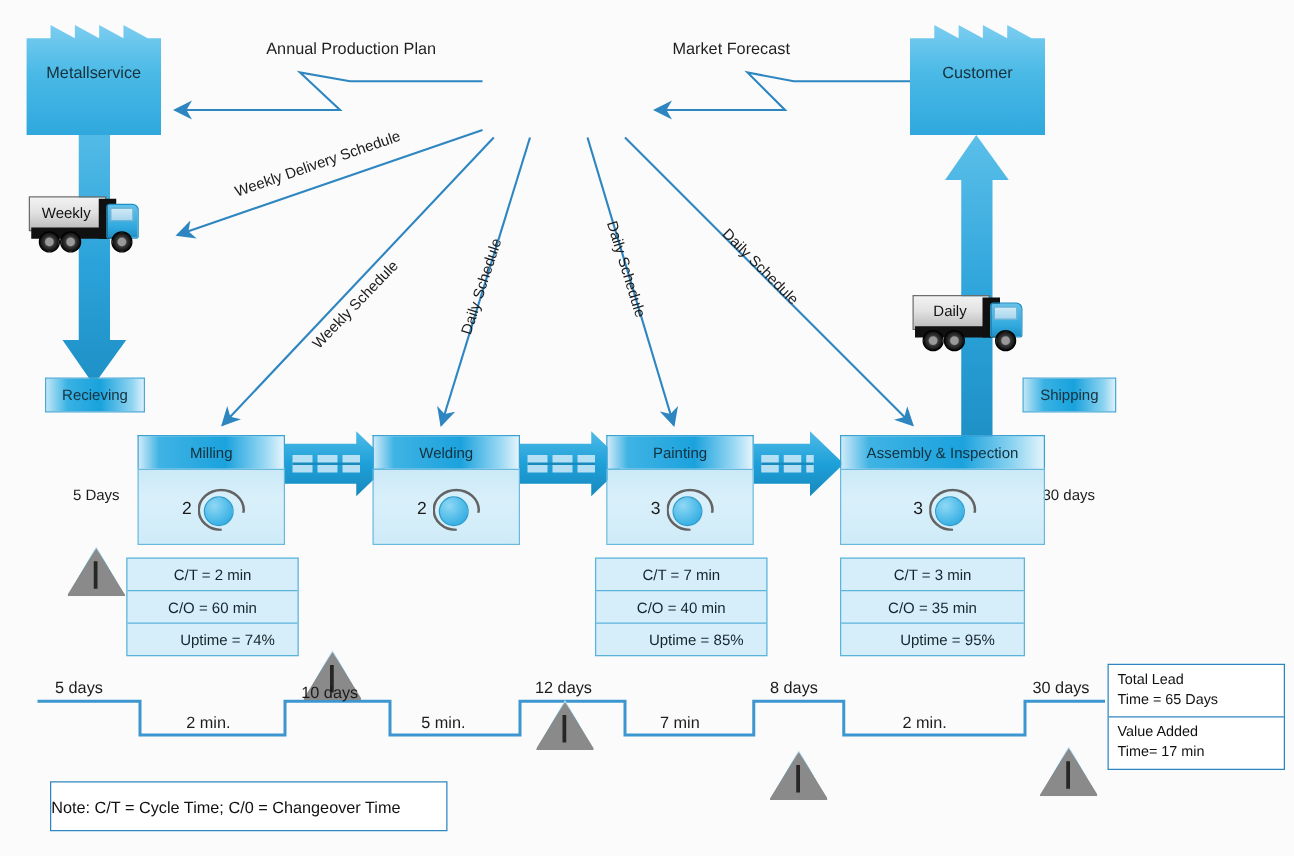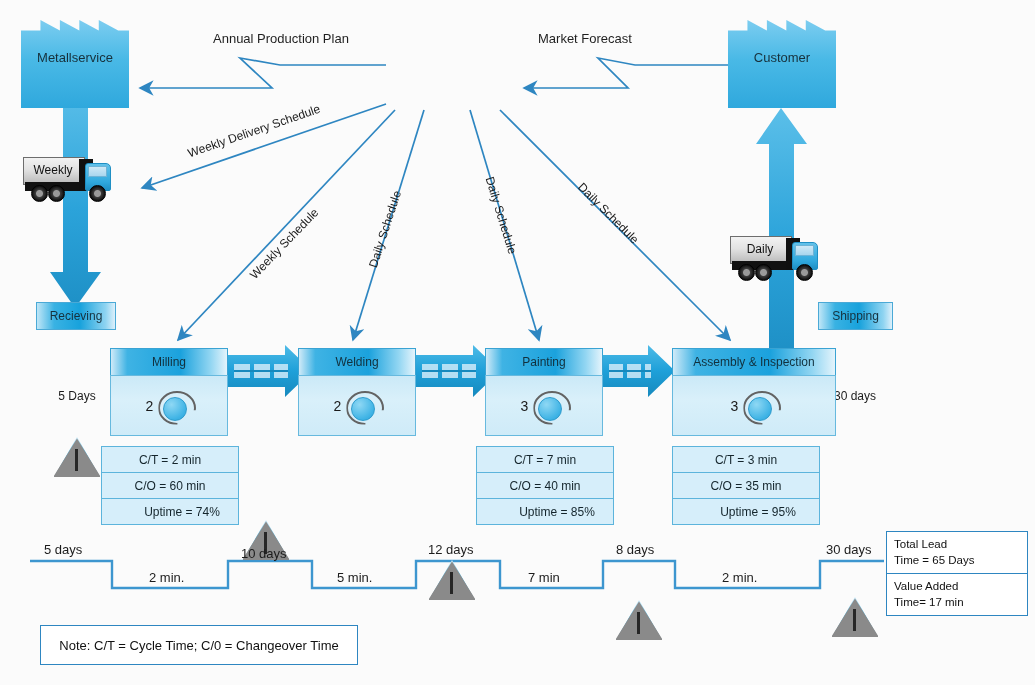--- a/index.html
+++ b/index.html
@@ -144,21 +144,21 @@
   .sumbox{width:140px;border:1px solid #2e86c1;background:#ffffff;}
   .sumbox .srow{
     padding:5px 7px;font-size:11.5px;color:#111;line-height:1.35;
     border-bottom:1px solid #2e86c1;
   }
   .sumbox .srow:last-child{border-bottom:none;}
 
   
   .note{
     width:316px;height:38px;border:1px solid #2e86c1;background:#ffffff;
-    display:flex;align-items:center;justify-content:center;
+    display:flex;align-items:center;
     font-size:13px;color:#111;
   }
 </style>
 </head>
 <body>
 
 <div id="canvas">
 
   <svg class="layer">
     <defs>

